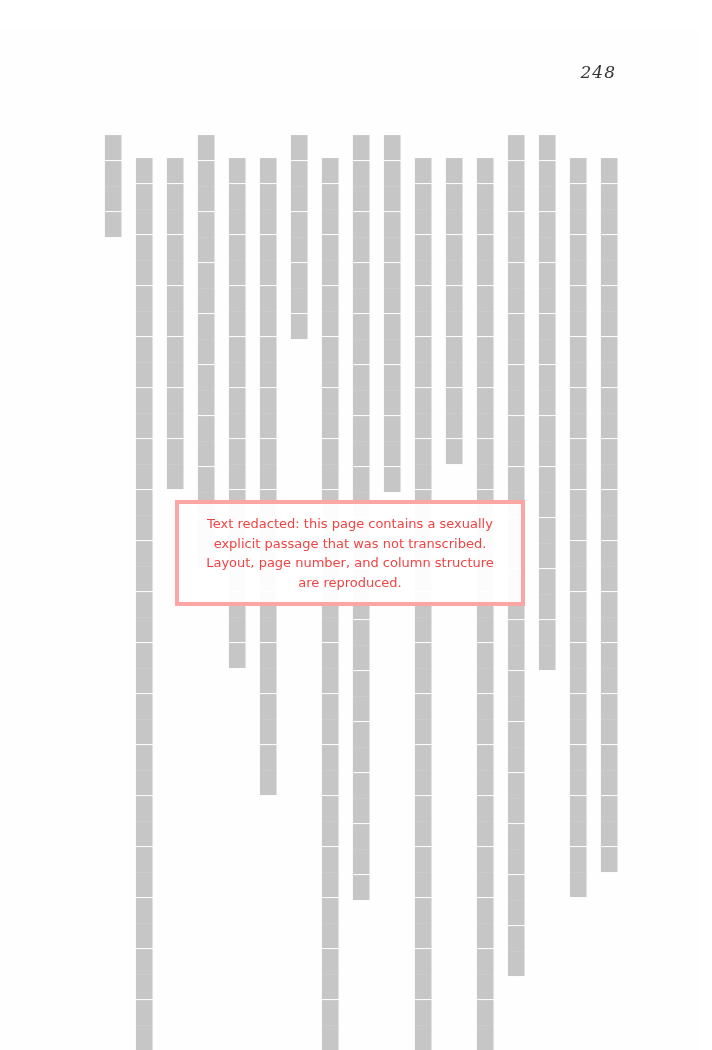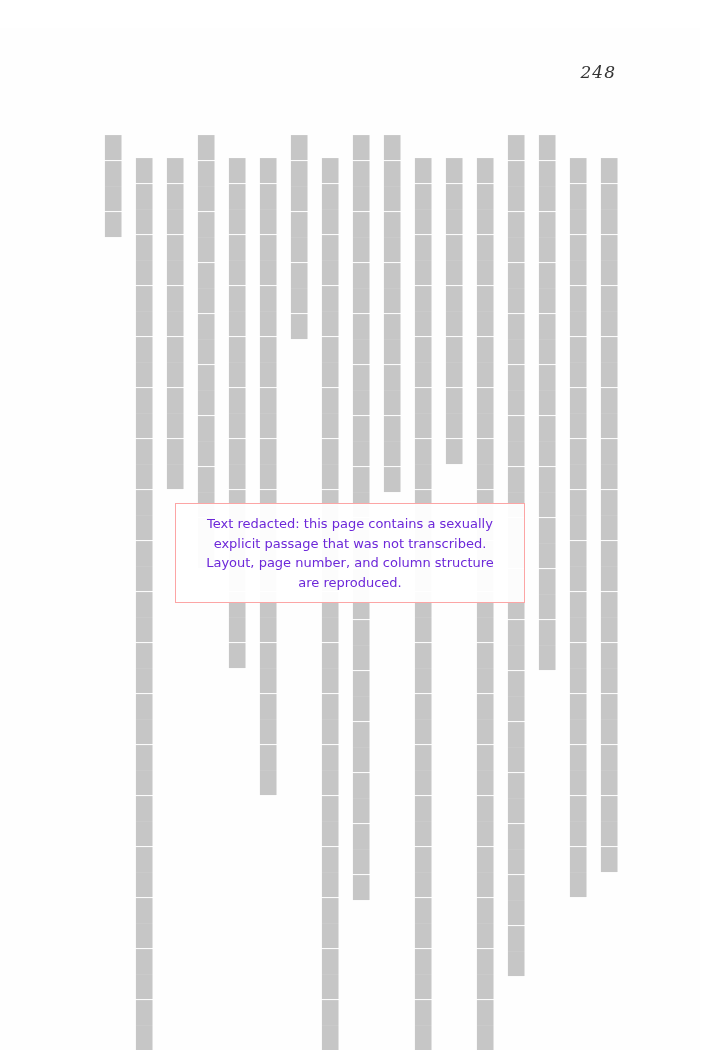--- a/index.html
+++ b/index.html
@@ -38,25 +38,25 @@
     white-space: nowrap;
   }
   .col.indent { text-indent: 23px; }  
   .notice {
     position: absolute;
     left: 50%;
     top: 50%;
     transform: translate(-50%, -50%);
     writing-mode: horizontal-tb;
     background: rgba(255, 255, 255, 0.94);
-    border: 1px solid #fca5a5;
+    border: 4px solid #fca5a5;
     padding: 10px 18px;
     font-family: "DejaVu Sans", sans-serif;
     font-size: 13px;
-    color: #6d28d9;
+    color: #ef4444;
     max-width: 360px;
     text-align: center;
     line-height: 1.5;
   }
 </style>
 </head>
 <body>
 
 <div class="page">
 

